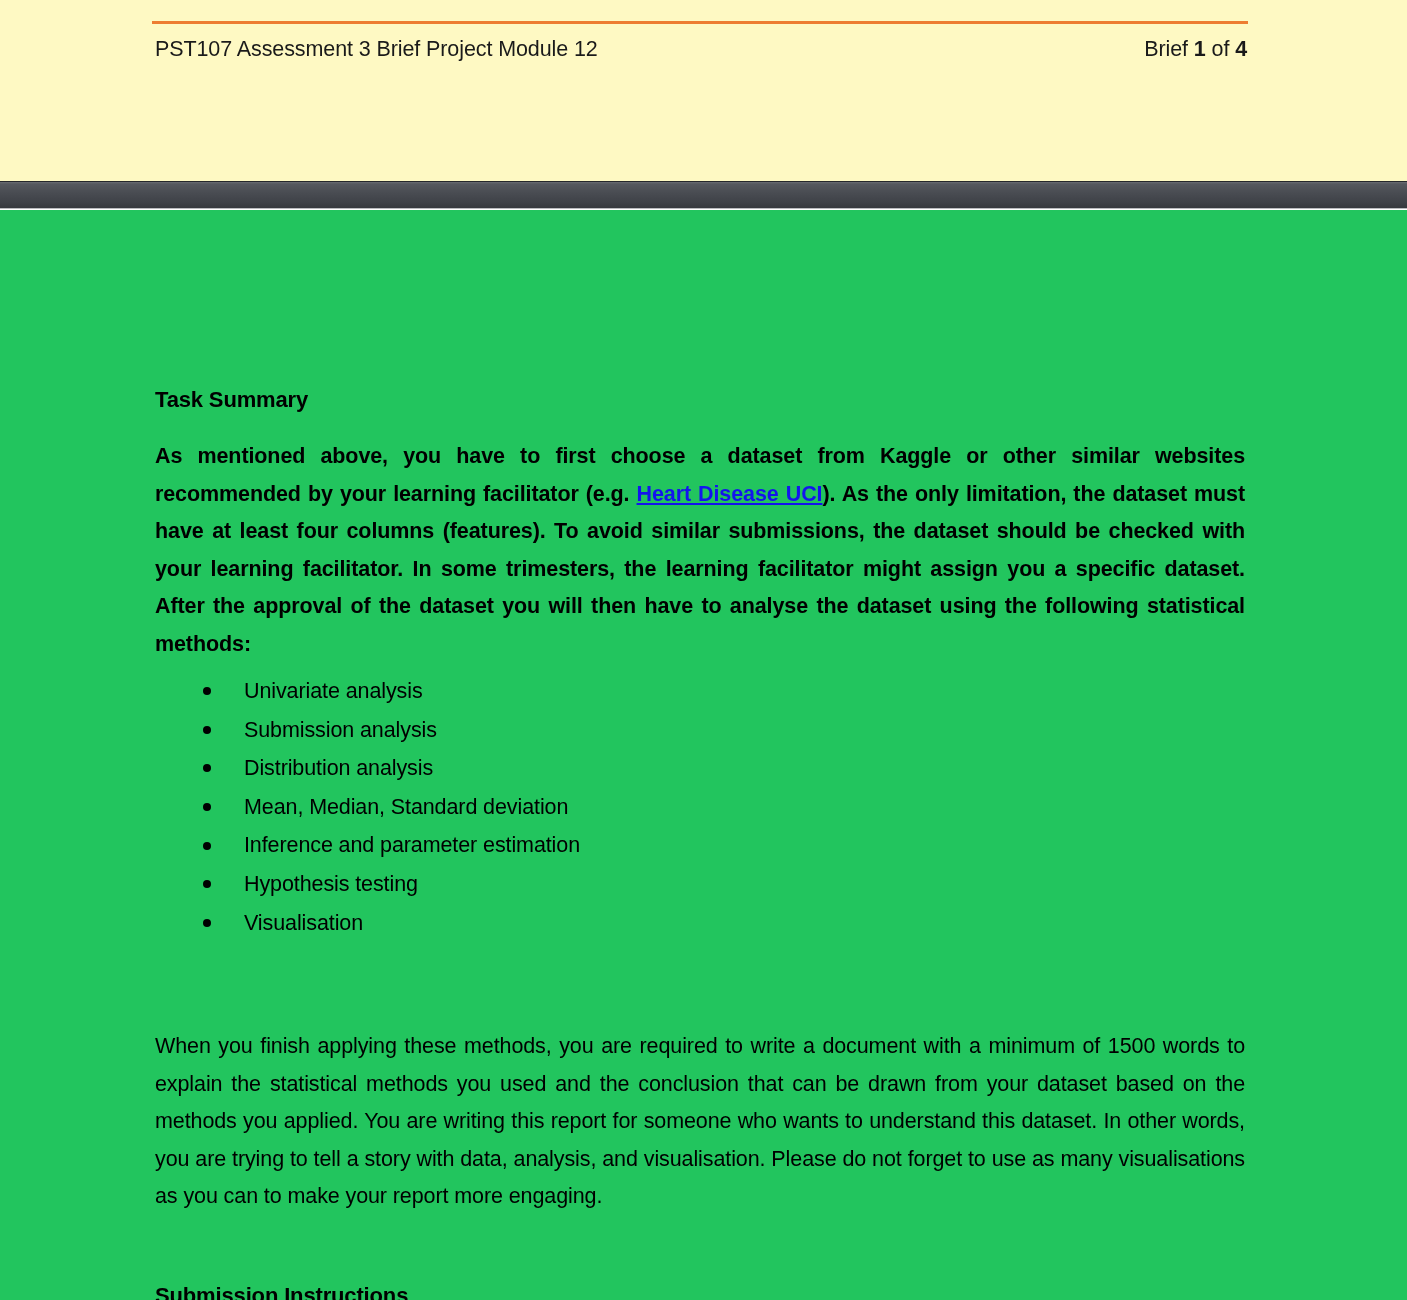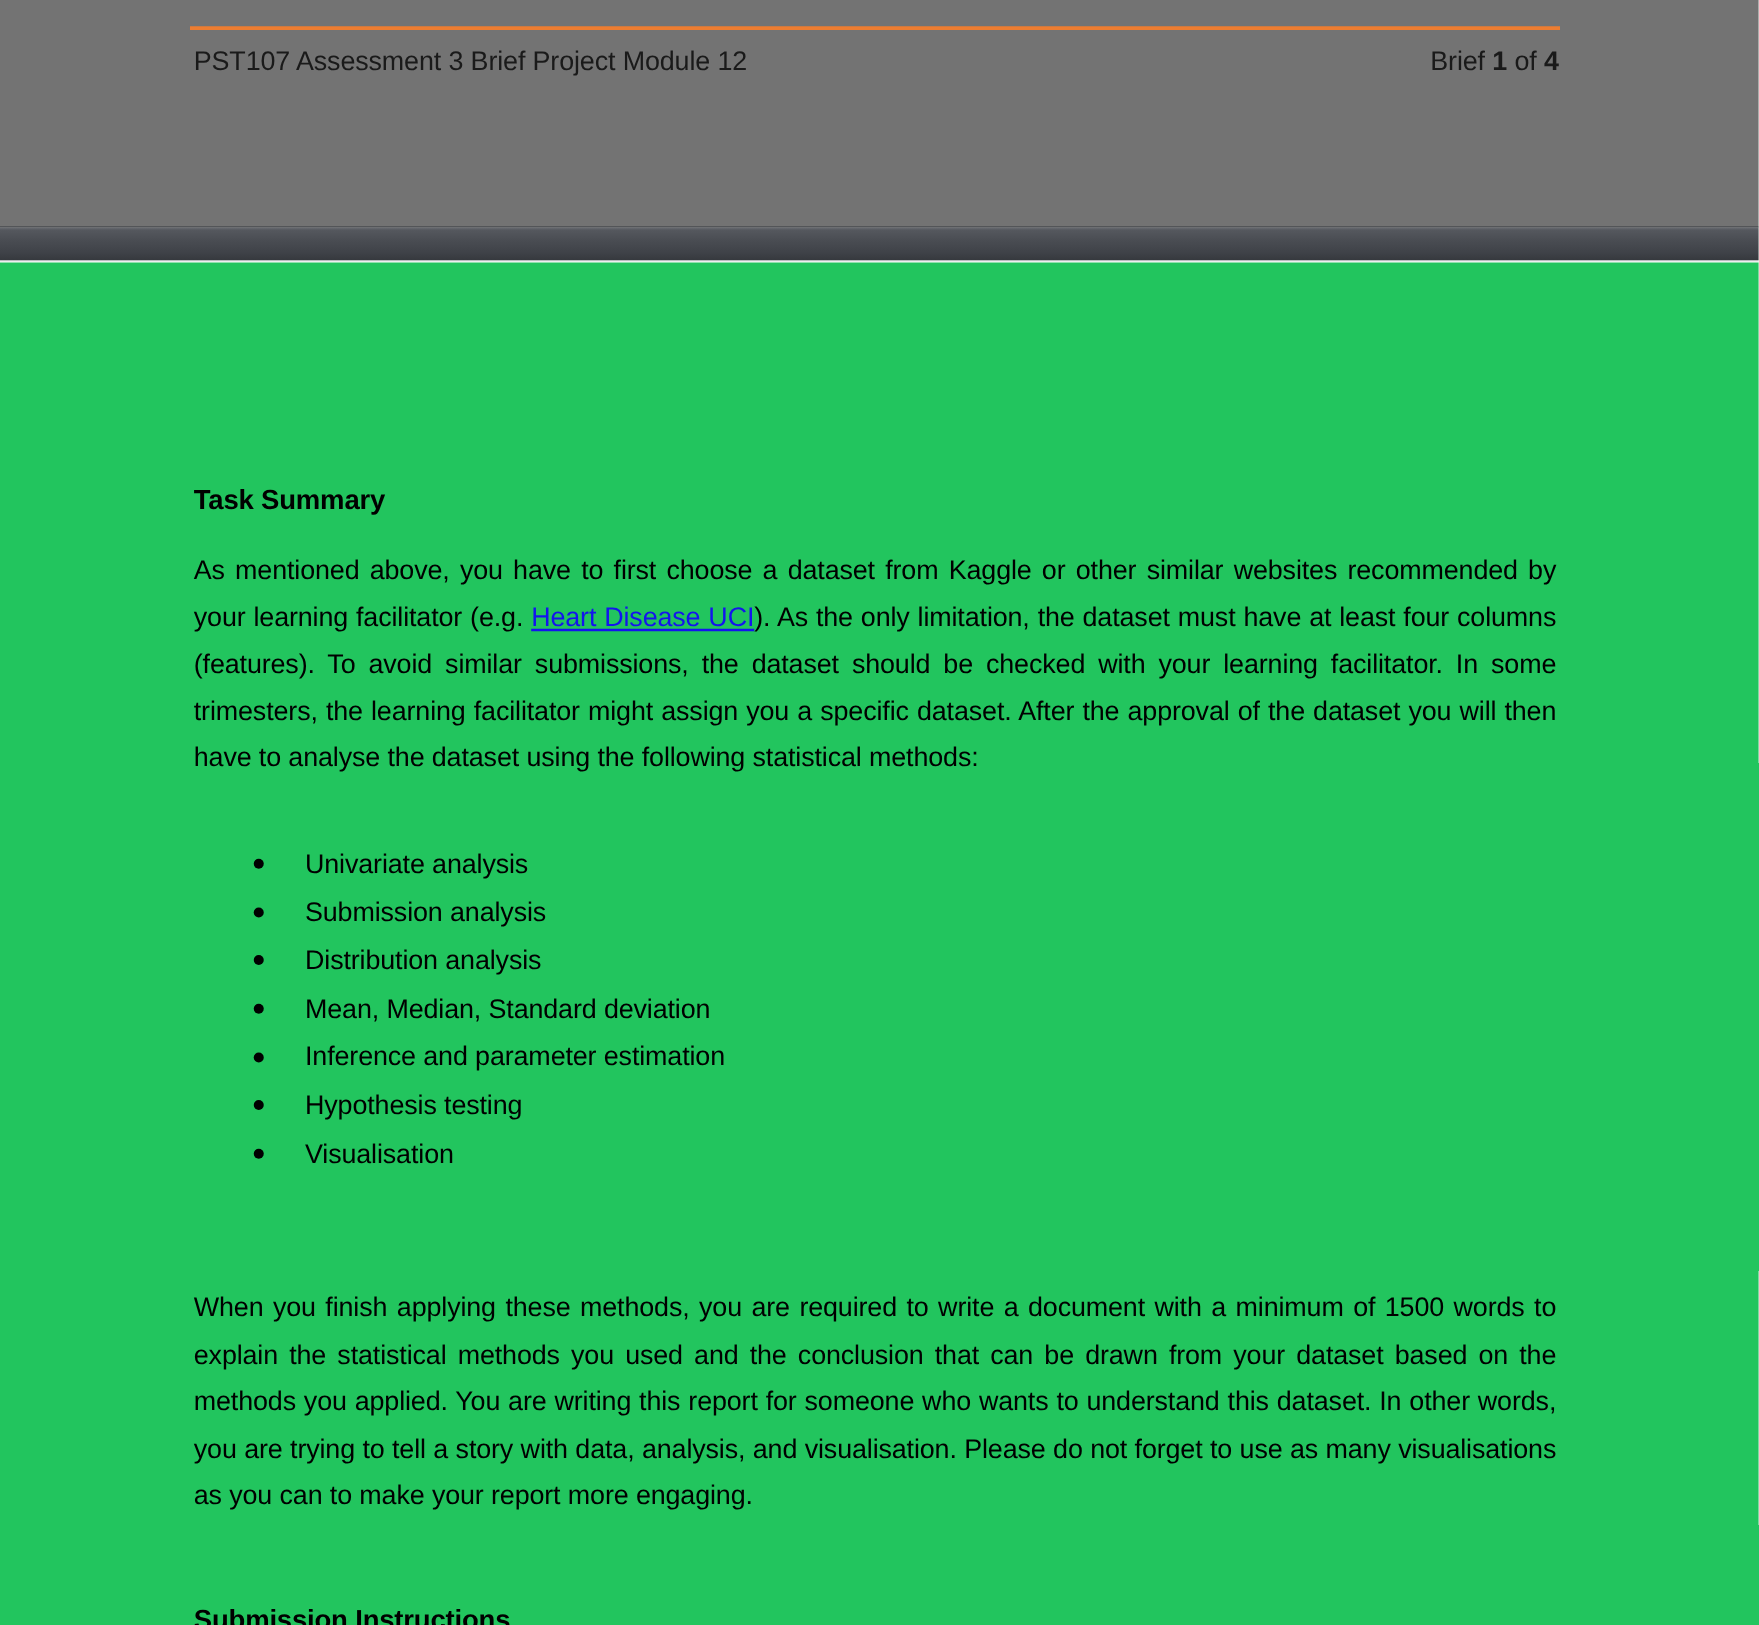--- a/index.html
+++ b/index.html
@@ -24,21 +24,21 @@
     height: 6px;
     background: linear-gradient(to bottom, #f4f4f5 0%, #fbfbfb 60%, #ffffff 100%);
   }
 
   
   .page-top {
     position: absolute;
     top: 0; left: 0;
     width: 1407px;
     height: 181px;
-    background: #737373;
+    background: #fef9c3;
   }
 
   .header-rule {
     position: absolute;
     top: 21px;
     left: 152px;
     width: 1096px;
     height: 3px;
     background: #ED7D31;
   }
@@ -114,21 +114,21 @@
     position: absolute;
     left: 0;
     width: 1090px;
     font-size: 21.5px;
     line-height: 37.5px;
     text-align: justify;
     text-justify: inter-word;
     letter-spacing: -0.1px;
     color: #000;
   }
-  p.para-1 { top: 228px; }
+  p.para-1 { top: 228px; font-weight: bold; }
   p.para-2 { top: 788px; margin-top: 30px; }
   p.body-para.last-left { text-align-last: left; }
 
   a.doc-link {
     color: #1414ee;
     text-decoration: underline;
     text-underline-offset: 2px;
   }
 
   ul.method-list {

